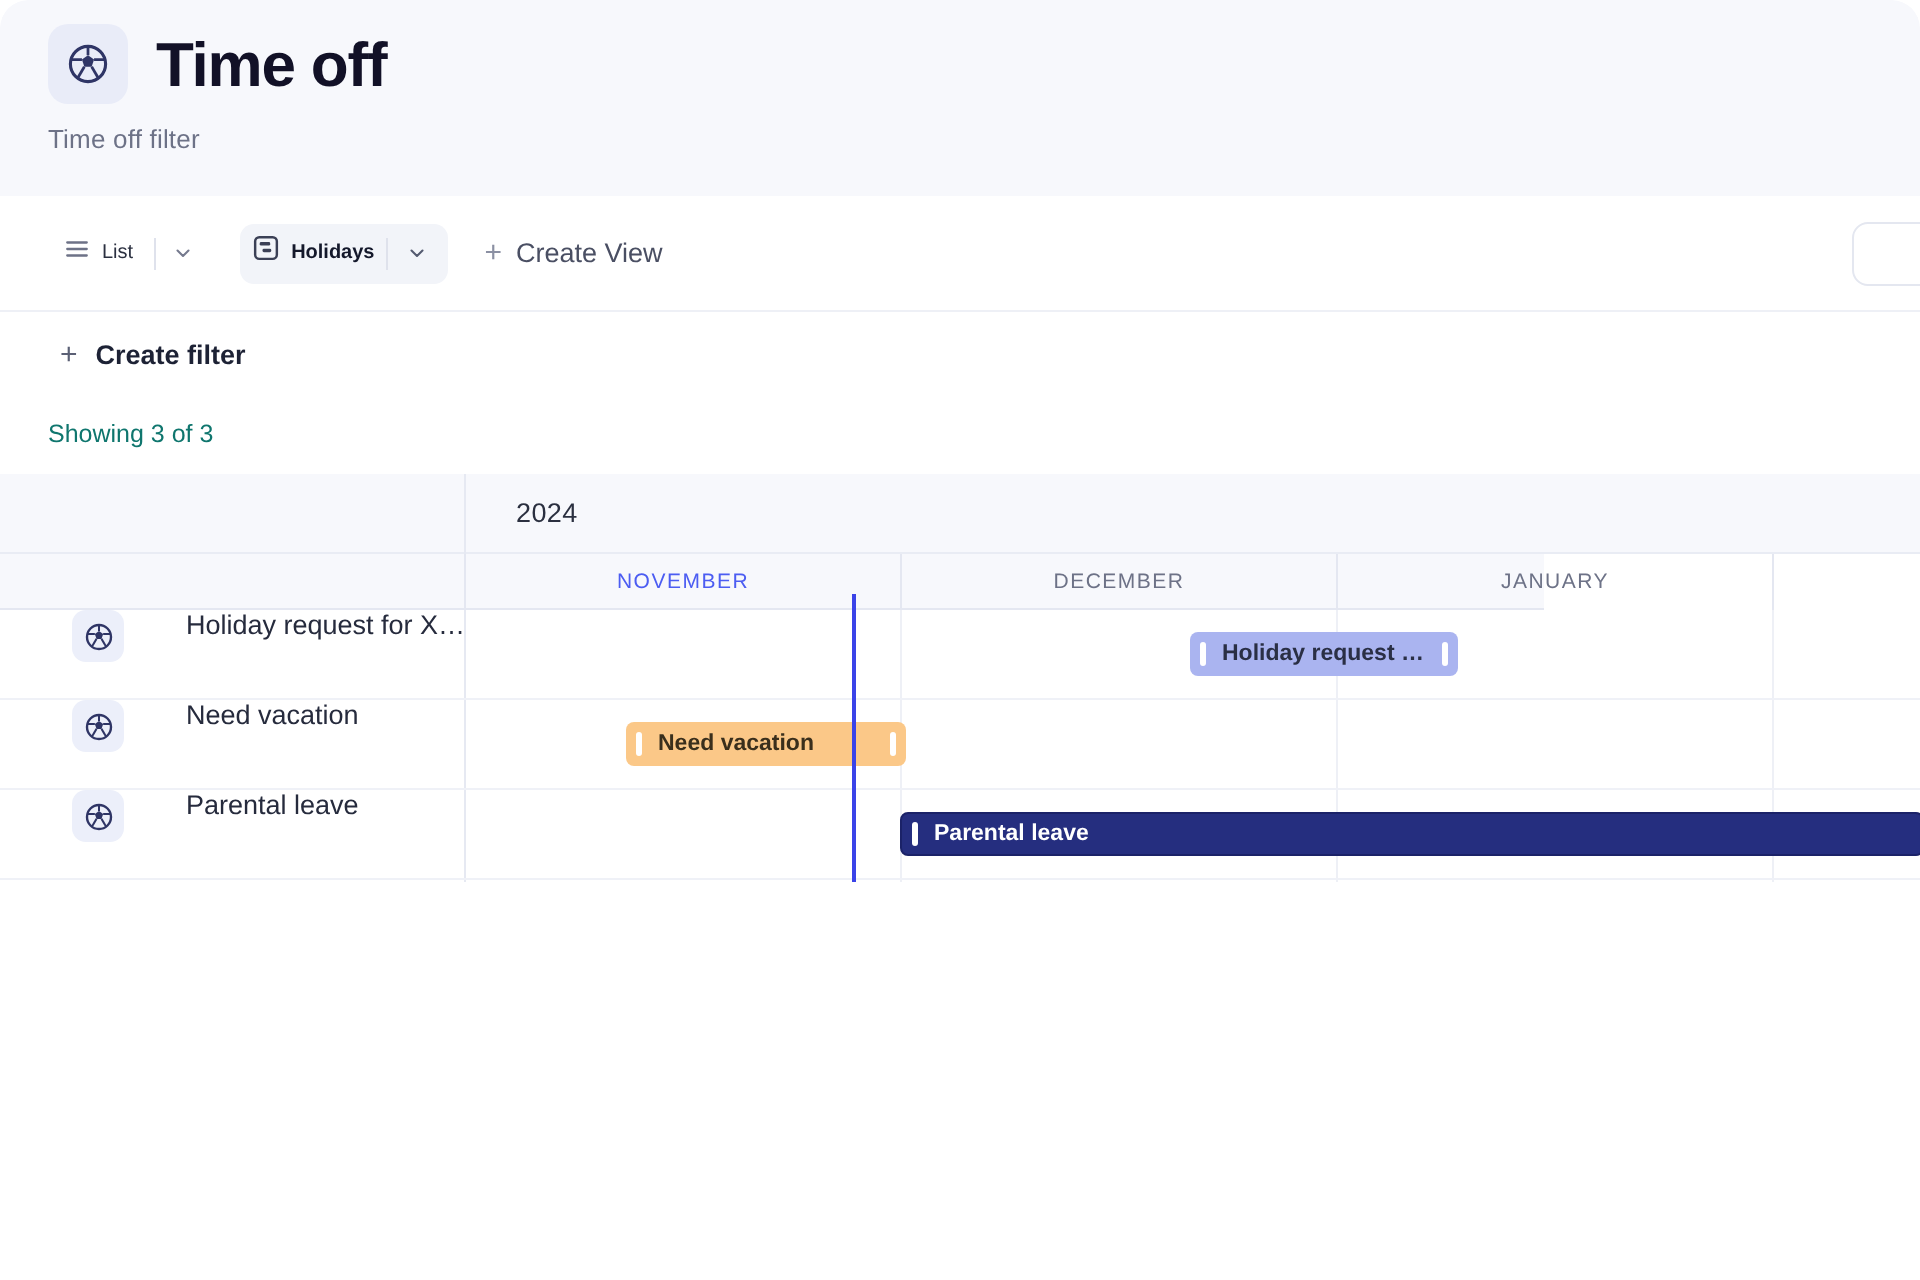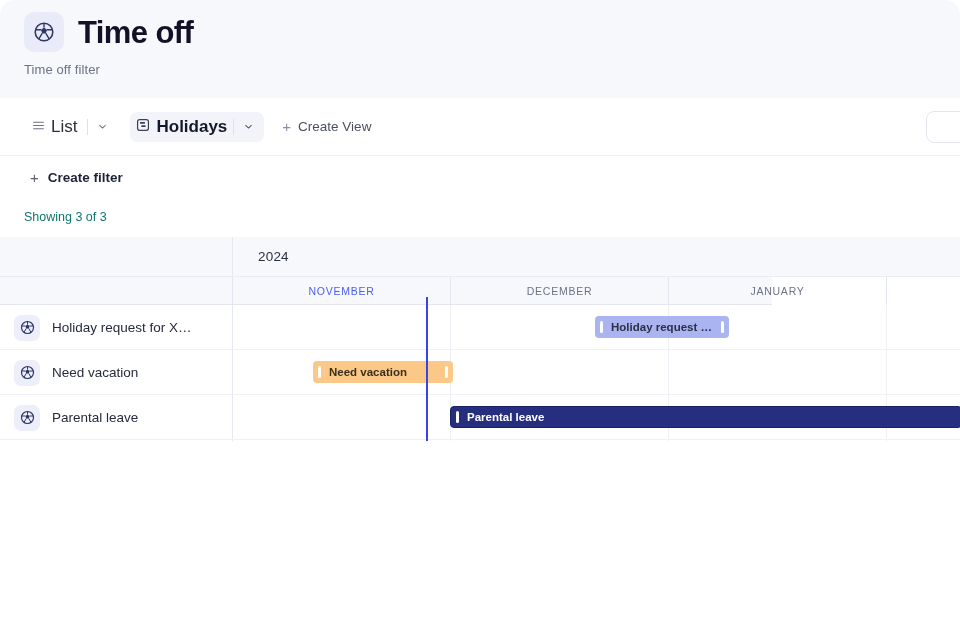--- a/index.html
+++ b/index.html
@@ -79,21 +79,21 @@
   }
   .view-chip {
     display: flex;
     align-items: center;
     height: 30px;
     border-radius: 7px;
     padding: 0 4px 0 6px;
   }
   .view-chip.active { background: #f2f4f9; }
   .view-chip .vlabel {
-    font-size: 17px;
+    font-size: 10px;
     color: #2b3040;
     font-weight: 500;
     white-space: nowrap;
     padding: 0 4px 0 6px;
     text-align: center;
   }
   .view-chip.active .vlabel {
     font-weight: 700;
     color: #14182b;
   }
@@ -242,25 +242,25 @@
   .row {
     position: absolute;
     left: 0;
     width: 960px;
     height: 45px;
     border-bottom: 1px solid #eff1f7;
     box-sizing: border-box;
   }
   .row-name {
     position: absolute;
-    left: 14px; top: 0;
+    left: 36px; top: 0;
     height: 45px;
     display: flex;
-    align-items: center;
-    gap: 12px;
+    align-items: flex-start;
+    gap: 31px;
     max-width: 200px;
   }
   .row-icon {
     width: 26px; height: 26px;
     border-radius: 7px;
     background: #eceffa;
     display: flex;
     align-items: center;
     justify-content: center;
     flex: 0 0 auto;

